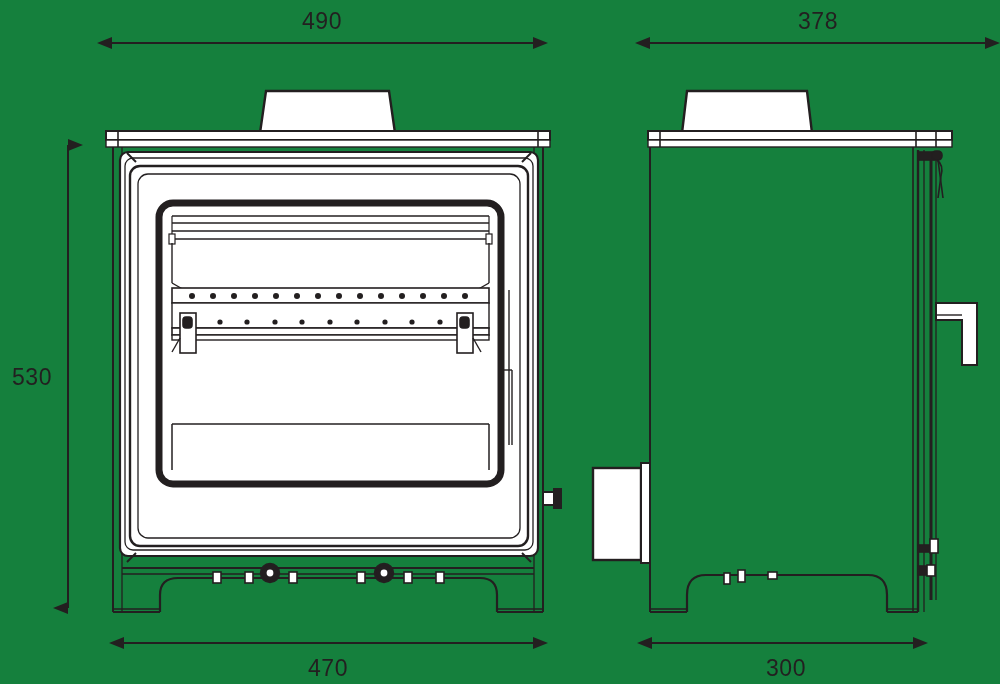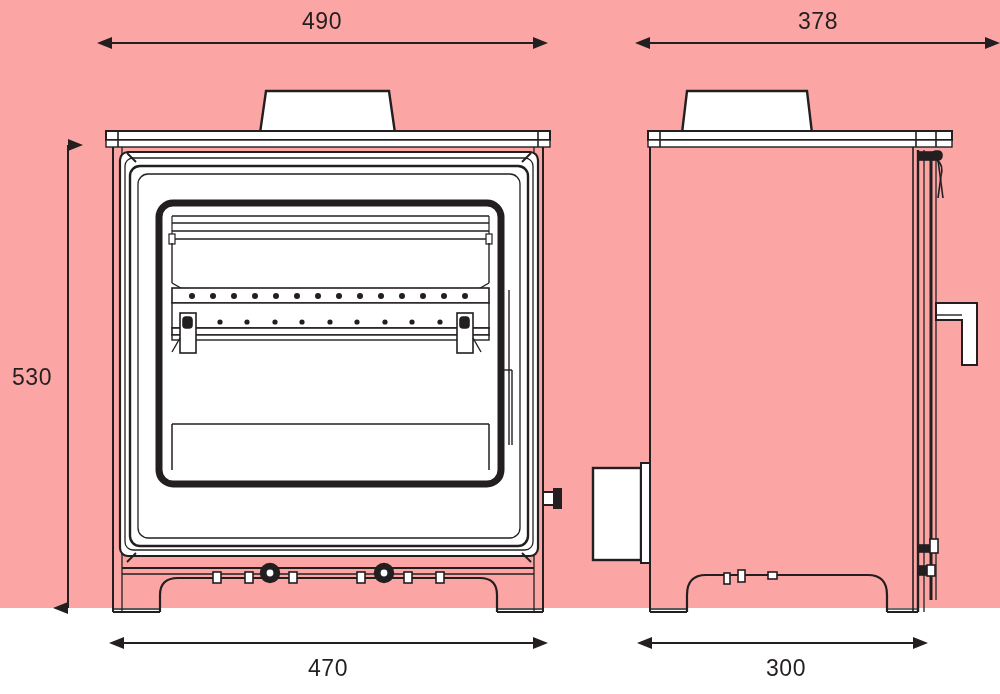--- a/index.html
+++ b/index.html
@@ -9,22 +9,22 @@
   }
   body {
     width: 1000px;
     height: 694px;
     font-family: "Liberation Sans", sans-serif;
     overflow: hidden;
   }
   #drawing-root {
     position: relative;
     width: 1000px;
-    height: 608px;
-    background: #fca5a5;
+    height: 684px;
+    background: #15803d;
   }
   #drawing-svg {
     position: absolute;
     top: 0;
     left: 0;
     width: 1000px;
     height: 694px;
     display: block;
   }
   .dim-text {

